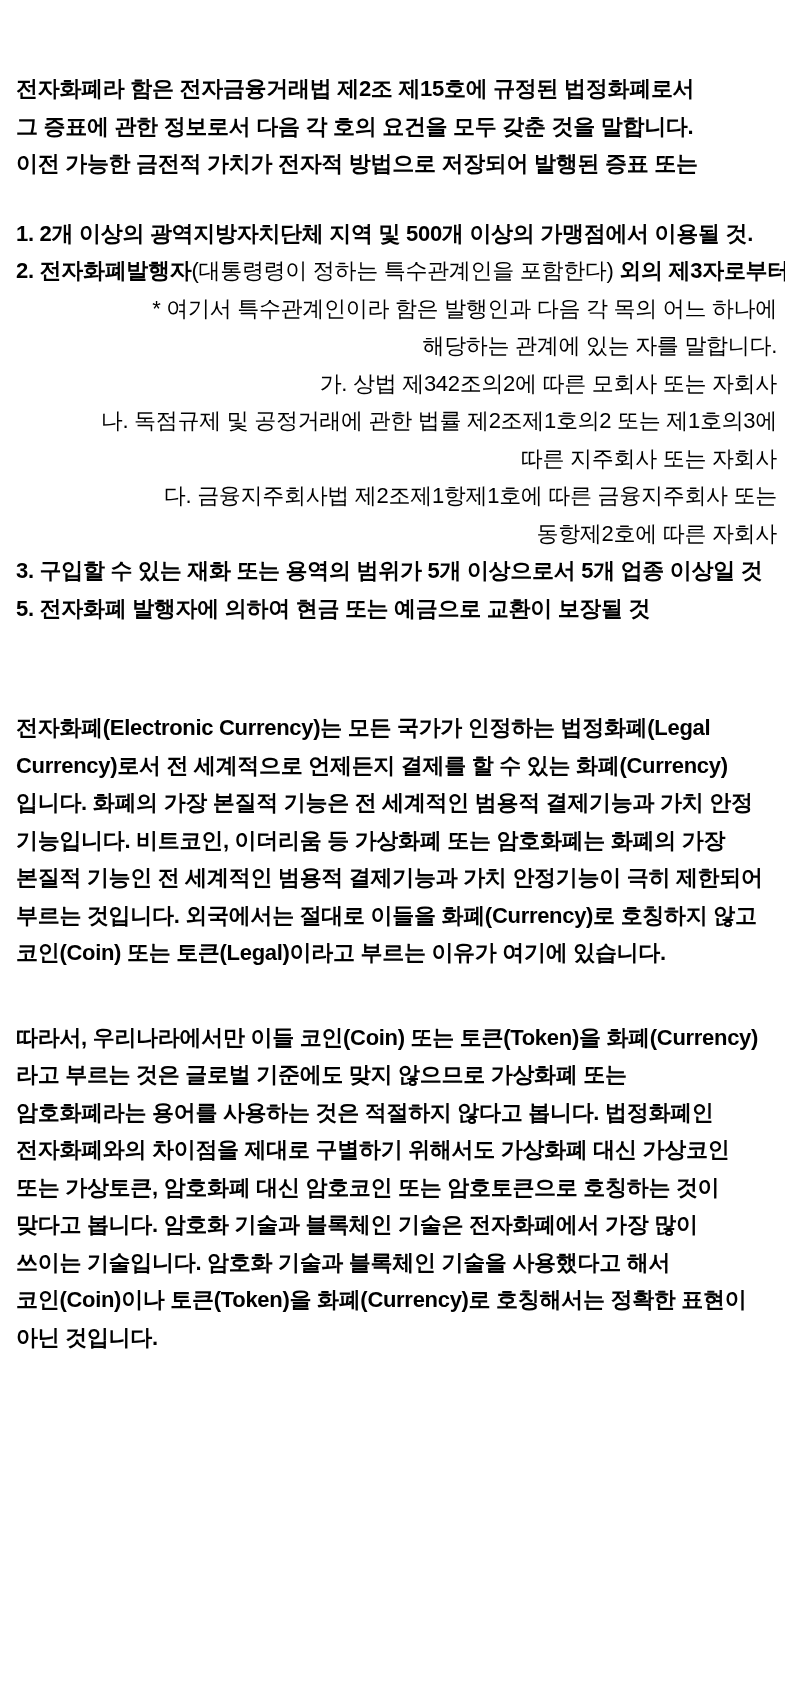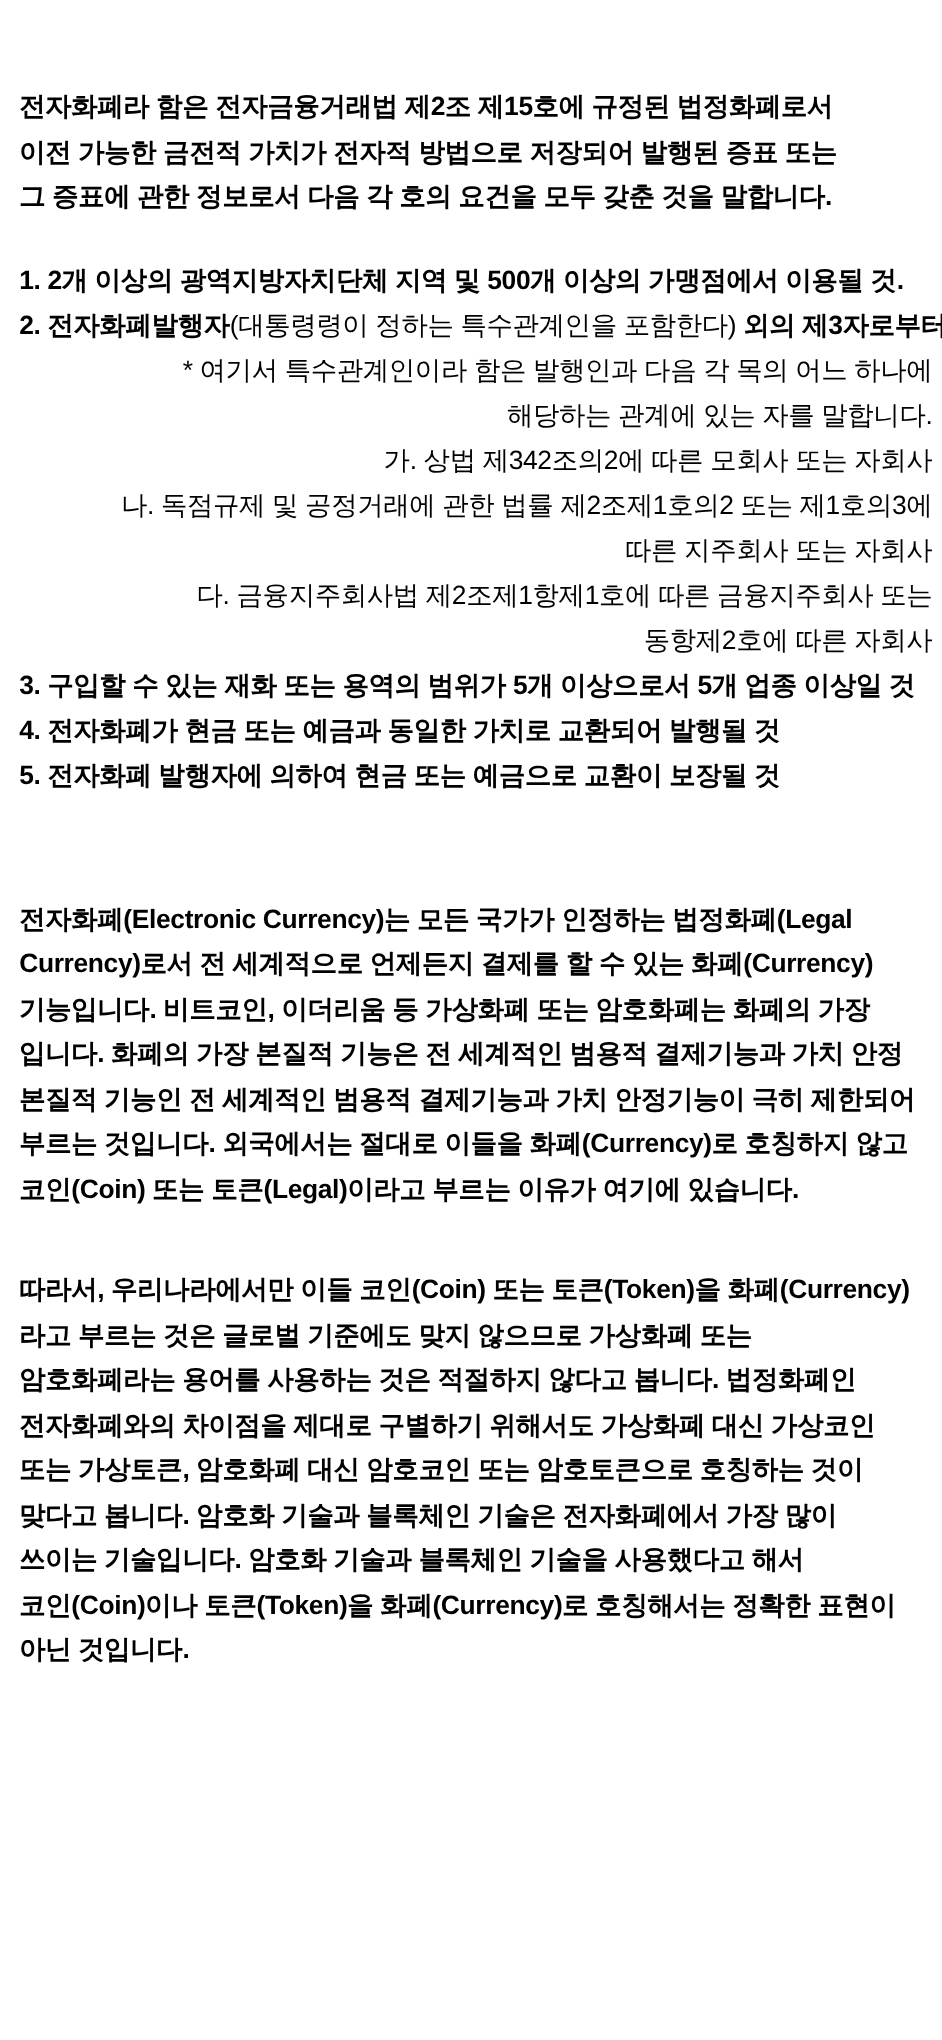--- a/index.html
+++ b/index.html
@@ -36,50 +36,49 @@
   .para2 { margin-top: 82px; }
   .para3 { margin-top: 47px; }
 </style>
 </head>
 <body>
 
 <div class="doc">
 
   <div class="intro">
     <div class="ln b">전자화폐라 함은 전자금융거래법 제2조 제15호에 규정된 법정화폐로서</div>
+    <div class="ln b">그 증표에 관한 정보로서 다음 각 호의 요건을 모두 갖춘 것을 말합니다.</div>
     <div class="ln b">이전 가능한 금전적 가치가 전자적 방법으로 저장되어 발행된 증표 또는</div>
-    <div class="ln b">그 증표에 관한 정보로서 다음 각 호의 요건을 모두 갖춘 것을 말합니다.</div>
   </div>
 
   <div class="list">
     <div class="ln b">1. 2개 이상의 광역지방자치단체 지역 및 500개 이상의 가맹점에서 이용될 것.</div>
 
     <div class="ln b">
       <span>2. 전자화폐발행자</span><span class="r">(대통령령이 정하는 특수관계인을 포함한다)</span><span> 외의 제3자로부터</span>
     </div>
 
     <div class="ln r ind2">* 여기서 특수관계인이라 함은 발행인과 다음 각 목의 어느 하나에</div>
     <div class="ln r ind3">해당하는 관계에 있는 자를 말합니다.</div>
 
     <div class="ln r ind3">가. 상법 제342조의2에 따른 모회사 또는 자회사</div>
     <div class="ln r ind3">나. 독점규제 및 공정거래에 관한 법률 제2조제1호의2 또는 제1호의3에</div>
     <div class="ln r ind4">따른 지주회사 또는 자회사</div>
     <div class="ln r ind3">다. 금융지주회사법 제2조제1항제1호에 따른 금융지주회사 또는</div>
     <div class="ln r ind4">동항제2호에 따른 자회사</div>
 
     <div class="ln b">3. 구입할 수 있는 재화 또는 용역의 범위가 5개 이상으로서 5개 업종 이상일 것</div>
-    <div class="ln b">4. 전자화폐가 현금 또는 예금과 동일한 가치로 교환되어 발행될 것</div>
     <div class="ln b">5. 전자화폐 발행자에 의하여 현금 또는 예금으로 교환이 보장될 것</div>
   </div>
 
   <div class="para2">
     <div class="ln b">전자화폐(Electronic Currency)는 모든 국가가 인정하는 법정화폐(Legal</div>
     <div class="ln b">Currency)로서 전 세계적으로 언제든지 결제를 할 수 있는 화폐(Currency)</div>
+    <div class="ln b">입니다. 화폐의 가장 본질적 기능은 전 세계적인 범용적 결제기능과 가치 안정</div>
     <div class="ln b">기능입니다. 비트코인, 이더리움 등 가상화폐 또는 암호화폐는 화폐의 가장</div>
-    <div class="ln b">입니다. 화폐의 가장 본질적 기능은 전 세계적인 범용적 결제기능과 가치 안정</div>
     <div class="ln b">본질적 기능인 전 세계적인 범용적 결제기능과 가치 안정기능이 극히 제한되어</div>
     <div class="ln b">부르는 것입니다. 외국에서는 절대로 이들을 화폐(Currency)로 호칭하지 않고</div>
     <div class="ln b">코인(Coin) 또는 토큰(Legal)이라고 부르는 이유가 여기에 있습니다.</div>
   </div>
 
   <div class="para3">
     <div class="ln b">따라서, 우리나라에서만 이들 코인(Coin) 또는 토큰(Token)을 화폐(Currency)</div>
     <div class="ln b">라고 부르는 것은 글로벌 기준에도 맞지 않으므로 가상화폐 또는</div>
     <div class="ln b">암호화폐라는 용어를 사용하는 것은 적절하지 않다고 봅니다. 법정화폐인</div>
     <div class="ln b">전자화폐와의 차이점을 제대로 구별하기 위해서도 가상화폐 대신 가상코인</div>

